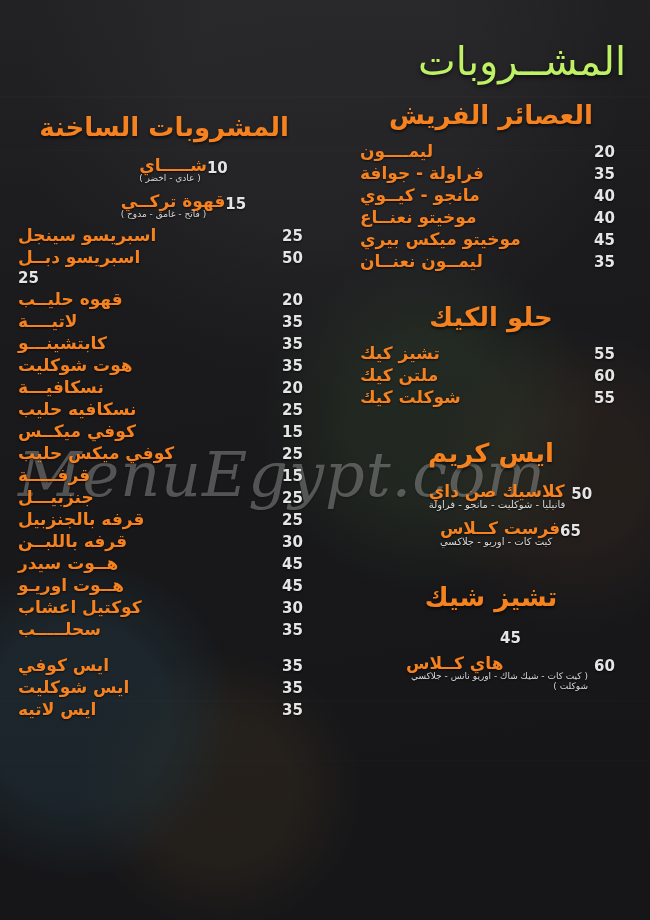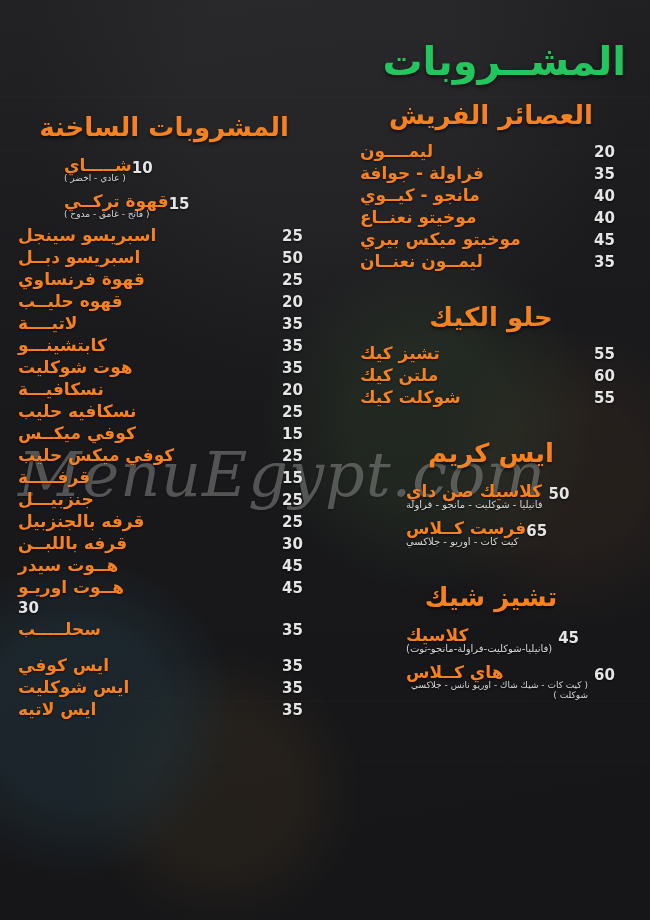--- a/index.html
+++ b/index.html
@@ -37,21 +37,21 @@
     text-shadow:0 1px 2px rgba(0,0,0,0.25);
     white-space:nowrap;pointer-events:none;
   }
   
   #page{position:absolute;inset:0;}
   .col{position:absolute;top:0;height:920px;}
   #col-right{right:0;width:300px;padding:0 18px 0 6px;box-sizing:border-box;}
   #col-left{left:0;width:330px;padding:0 10px 0 14px;box-sizing:border-box;}
 
   .main-title{
-    color:#22c55e;font-weight:bold;font-size:40px;letter-spacing:-1px;
+    color:#bef264;font-weight:normal;font-size:40px;letter-spacing:-1px;
     text-align:right;margin:38px 6px 6px 0;
     text-shadow:0 2px 4px rgba(0,0,0,0.6);
   }
   .sec-title{
     color:#f6821f;font-weight:bold;font-size:26px;text-align:center;
     margin:16px 6px 10px 0;text-shadow:0 2px 3px rgba(0,0,0,0.6);
   }
 
   .rows{margin:0;padding:0;list-style:none;}
   .row{
@@ -72,21 +72,21 @@
   }
   .note{
     color:#d8d8d8;font-size:9px;font-weight:normal;
     text-align:right;padding:0 6px 2px 0;margin-top:-2px;
     text-shadow:0 1px 2px rgba(0,0,0,0.7);
   }
   .note.bigger{font-size:10px;}
   .item-wrap{display:flex;flex-direction:column;align-items:flex-end;}
   .row-b{
     display:flex;flex-direction:row-reverse;align-items:flex-start;
-    justify-content:flex-start;padding:3px 4px 3px 4px;margin-left:46px;
+    justify-content:center;padding:3px 4px 3px 4px;margin-left:46px;
   }
   .price-top{padding-top:4px;}
   .spacer14{height:14px;}
 </style>
 </head>
 <body>
 
 <div id="bg">
   <div class="bg-line" style="left:0;right:0;top:96px;height:2px;"></div>
   <div class="bg-line" style="left:0;right:0;top:150px;height:1px;"></div>
@@ -166,24 +166,20 @@
         </span>
         <span class="price price-top">65</span>
       </li>
     </ul>
 
     <div class="spacer14"></div>
 
     <div class="sec-title">تشيز شيك</div>
     <ul class="rows">
       <li class="row-b">
-        <span class="item-wrap">
-          <span class="item">كلاسيك</span>
-          <span class="note bigger">(فانيليا-شوكليت-فراولة-مانجو-توت)</span>
-        </span>
         <span class="price price-top">45</span>
       </li>
       <li class="row-b">
         <span class="item-wrap">
           <span class="item sp">هاي كــلاس</span>
           <span class="note">( كيت كات - شيك شاك - اوريو نانس - جلاكسي شوكلت )</span>
         </span>
         <span class="price price-top">60</span>
       </li>
     </ul>
@@ -214,21 +210,20 @@
 
       <li class="row">
         <span class="item">اسبريسو سينجل</span>
         <span class="price">25</span>
       </li>
       <li class="row">
         <span class="item">اسبريسو دبــل</span>
         <span class="price">50</span>
       </li>
       <li class="row">
-        <span class="item">قهوة فرنساوي</span>
         <span class="price">25</span>
       </li>
       <li class="row">
         <span class="item">قهوه حليــب</span>
         <span class="price">20</span>
       </li>
       <li class="row">
         <span class="item">لاتيــــة</span>
         <span class="price">35</span>
       </li>
@@ -274,20 +269,21 @@
       </li>
       <li class="row">
         <span class="item sp">هــوت سيدر</span>
         <span class="price">45</span>
       </li>
       <li class="row">
         <span class="item sp">هــوت اوريـو</span>
         <span class="price">45</span>
       </li>
       <li class="row">
+        <span class="item">كوكتيل اعشاب</span>
         <span class="price">30</span>
       </li>
       <li class="row">
         <span class="item">سحلـــــب</span>
         <span class="price">35</span>
       </li>
     </ul>
 
     <div class="spacer14"></div>
 

